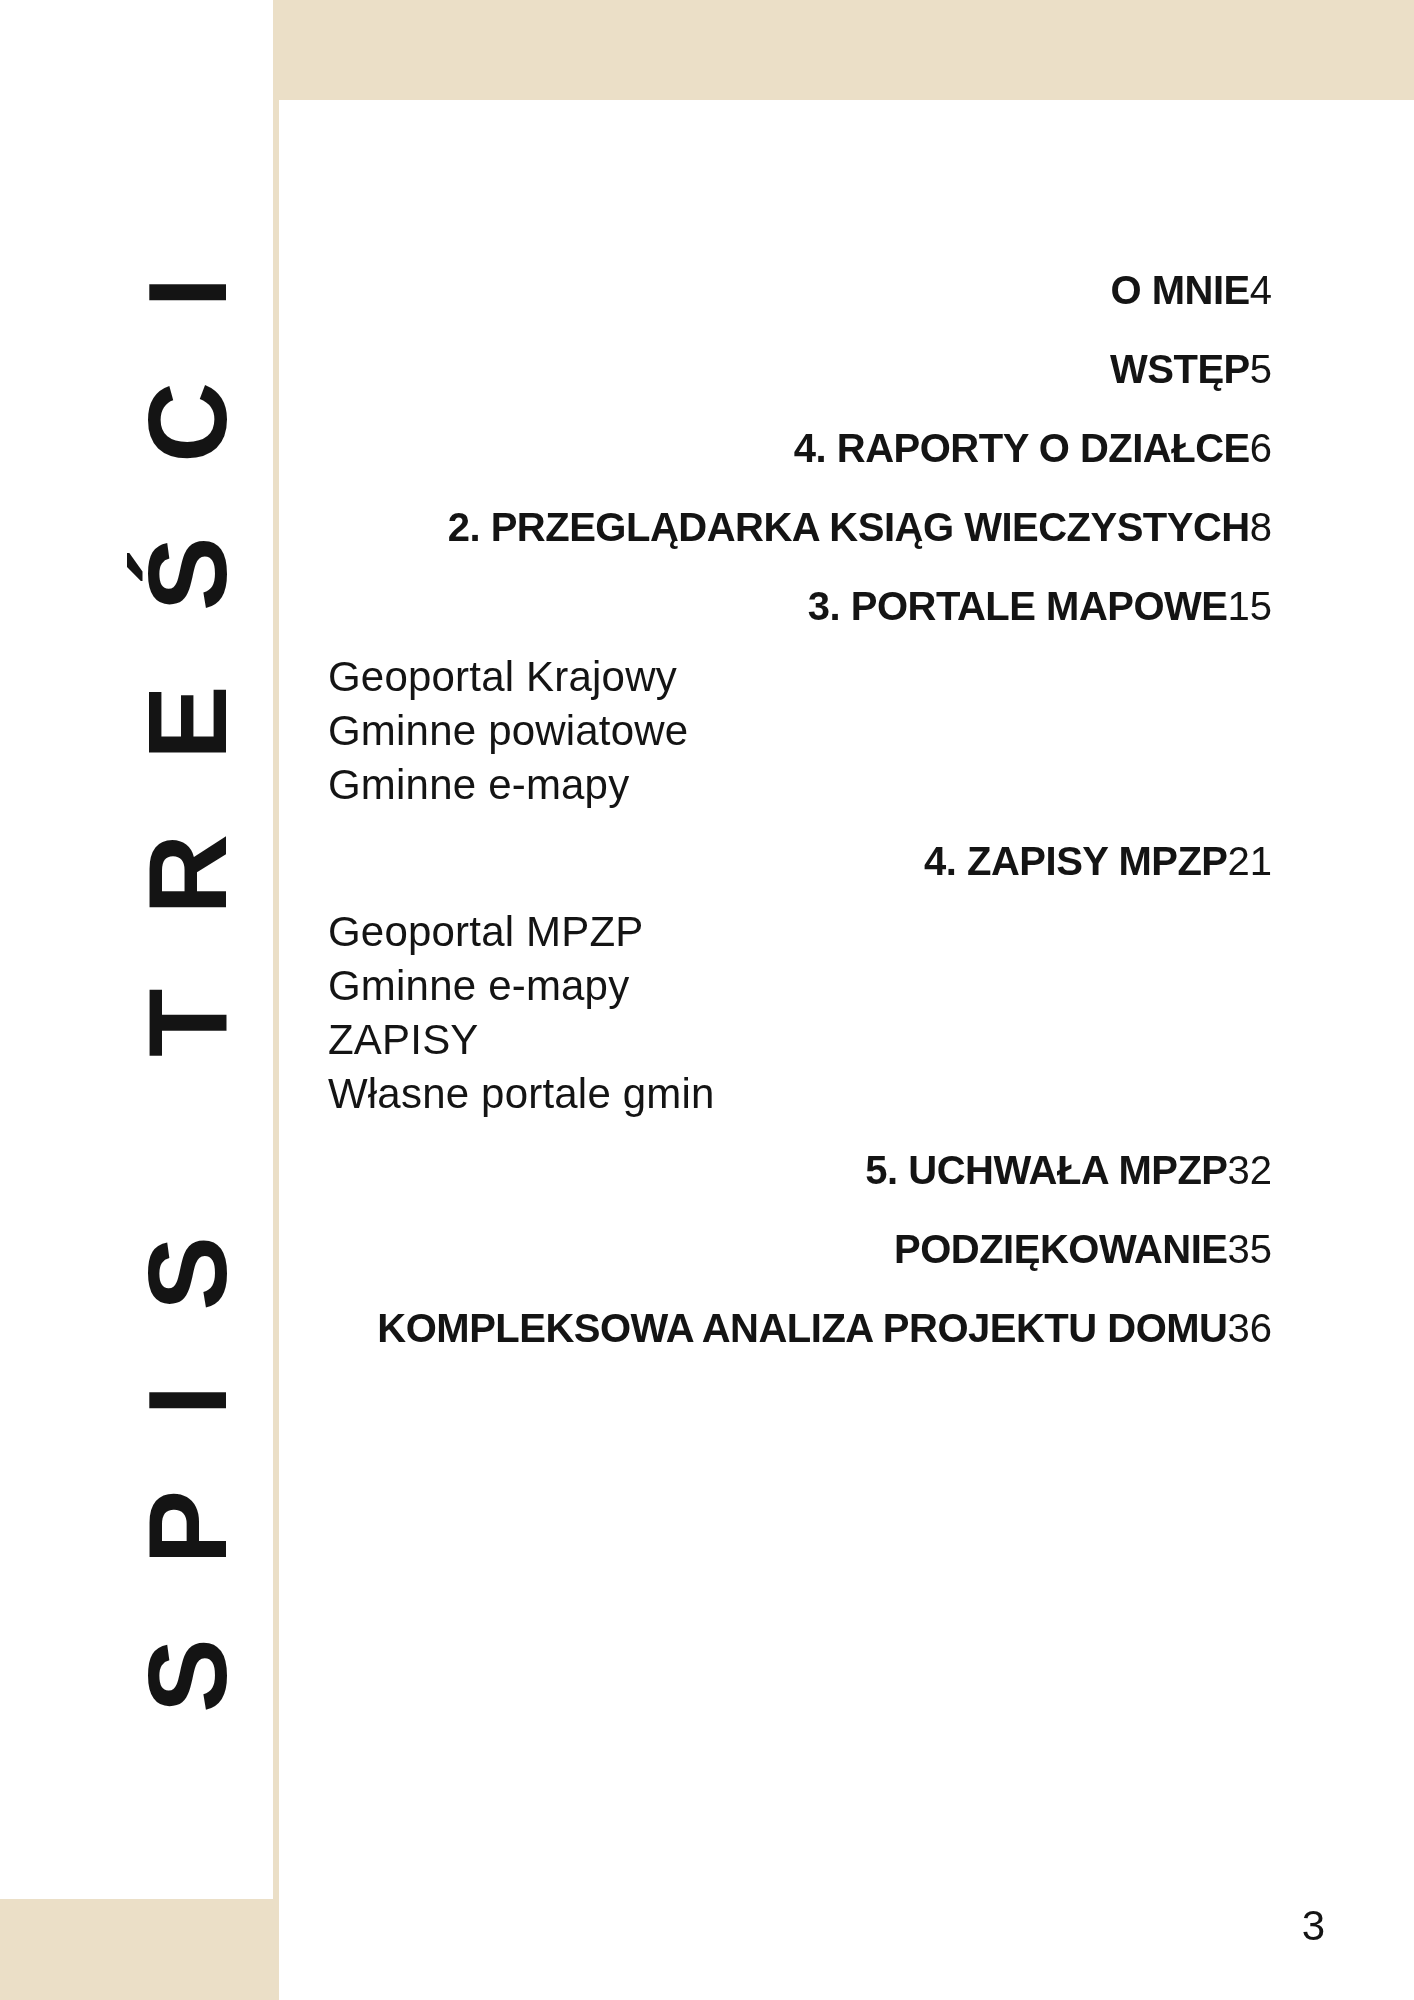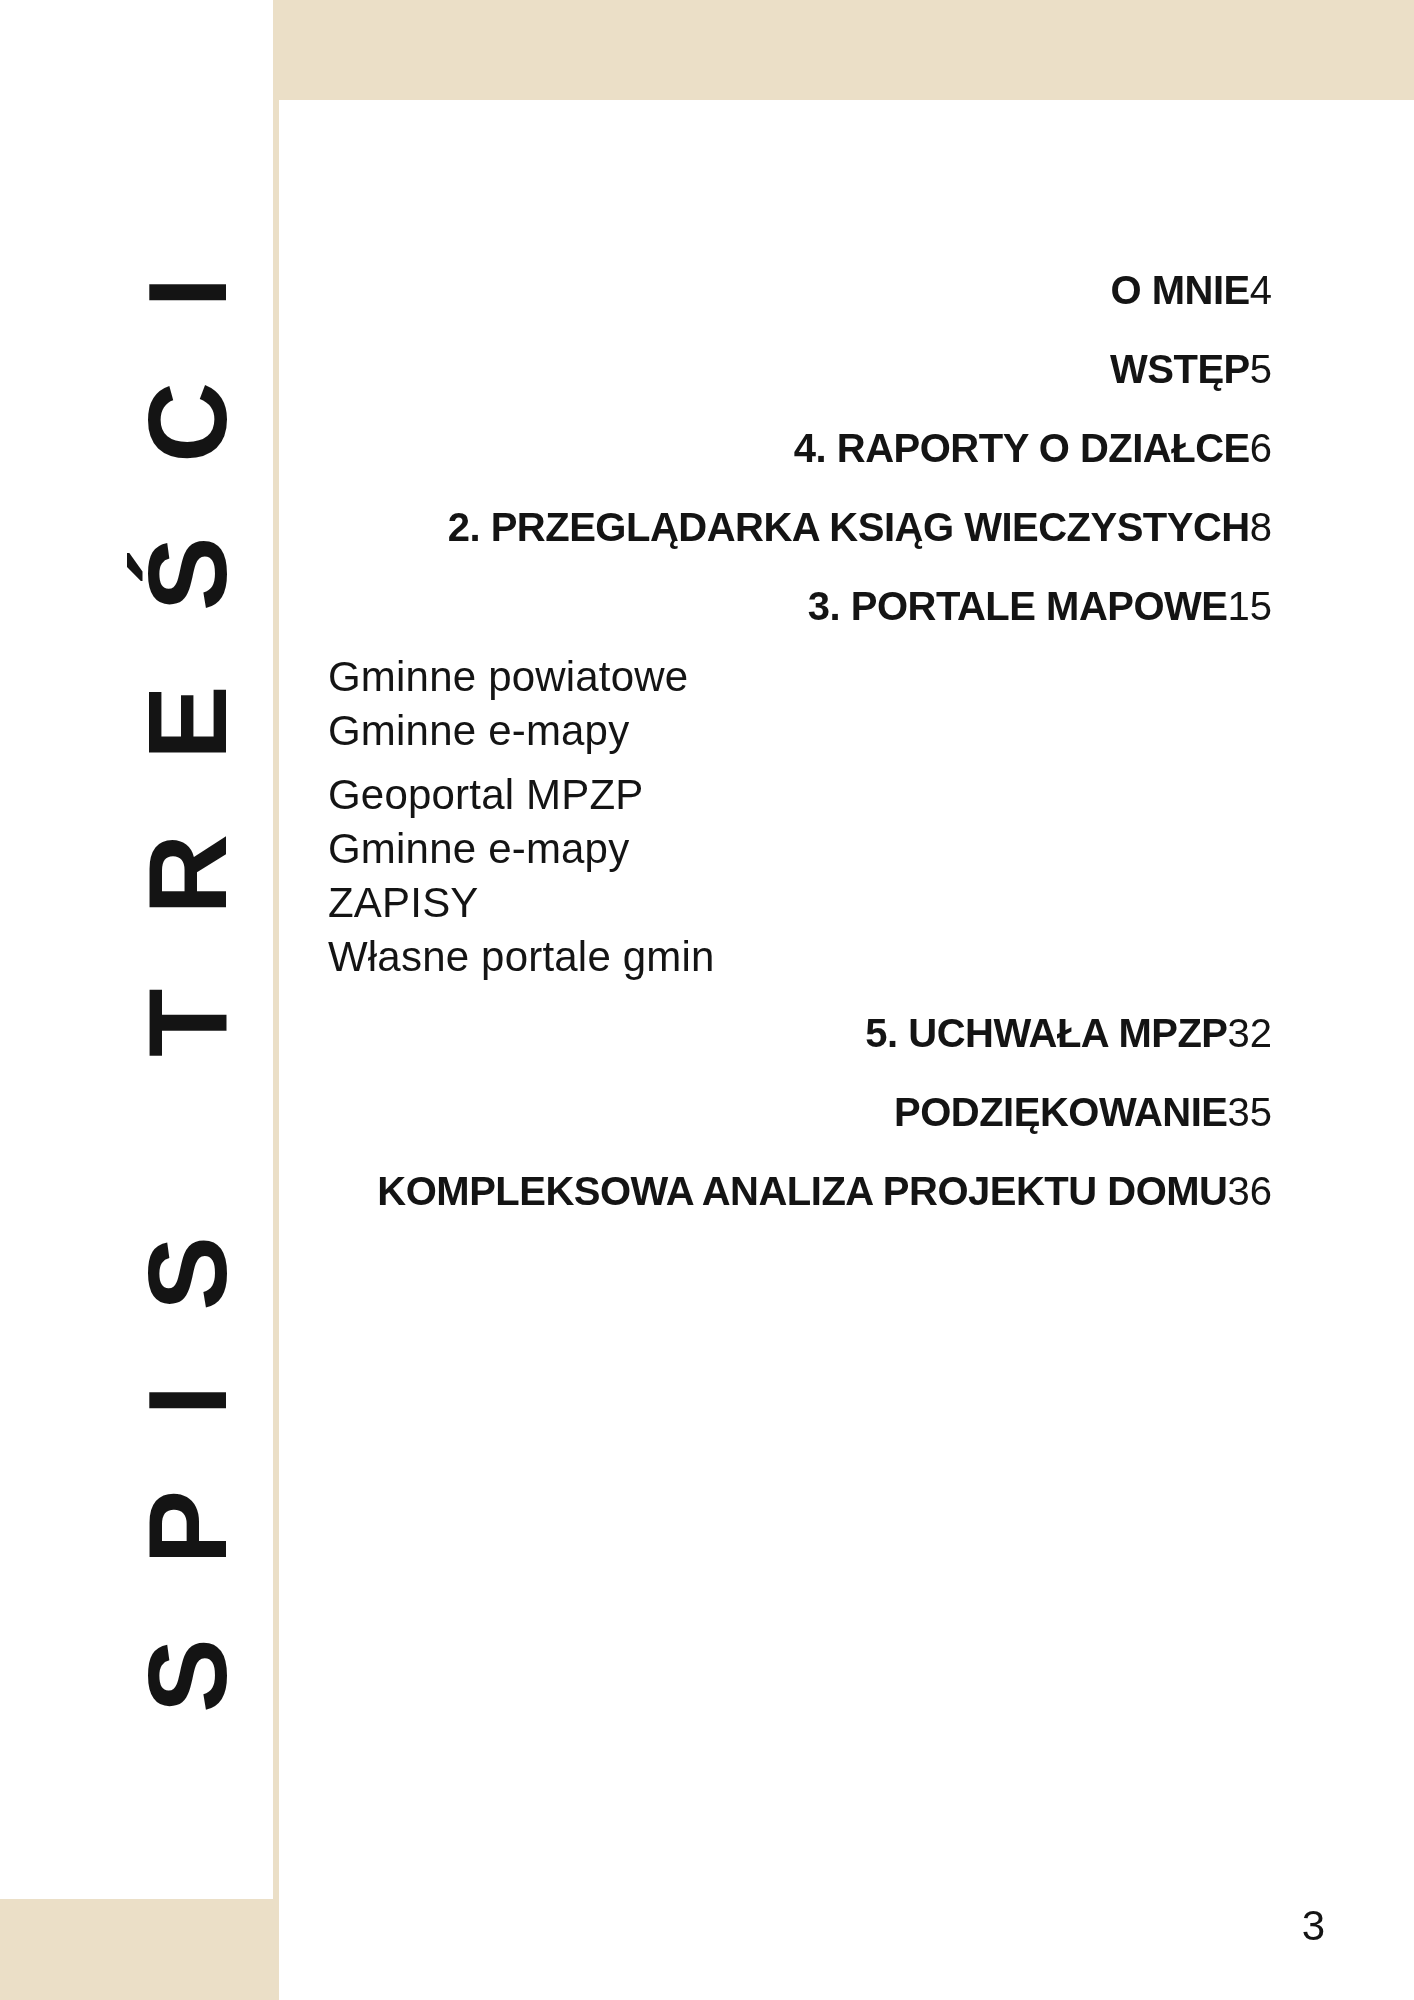--- a/index.html
+++ b/index.html
@@ -76,22 +76,27 @@
     </div>
     <div class="toc-row">
       <span>2. PRZEGLĄDARKA KSIĄG WIECZYSTYCH</span>
       <span class="pagenum">8</span>
     </div>
     <div class="toc-row">
       <span>3. PORTALE MAPOWE</span>
       <span class="pagenum">15</span>
     </div>
     <div class="toc-sublist">
+      <div>Geoportal Krajowy</div>
       <div>Gminne powiatowe</div>
       <div>Gminne e-mapy</div>
+    </div>
+    <div class="toc-row">
+      <span>4. ZAPISY MPZP</span>
+      <span class="pagenum">21</span>
     </div>
     <div class="toc-sublist">
       <div>Geoportal MPZP</div>
       <div>Gminne e-mapy</div>
       <div>ZAPISY</div>
       <div>Własne portale gmin</div>
     </div>
     <div class="toc-row">
       <span>5. UCHWAŁA MPZP</span>
       <span class="pagenum">32</span>

